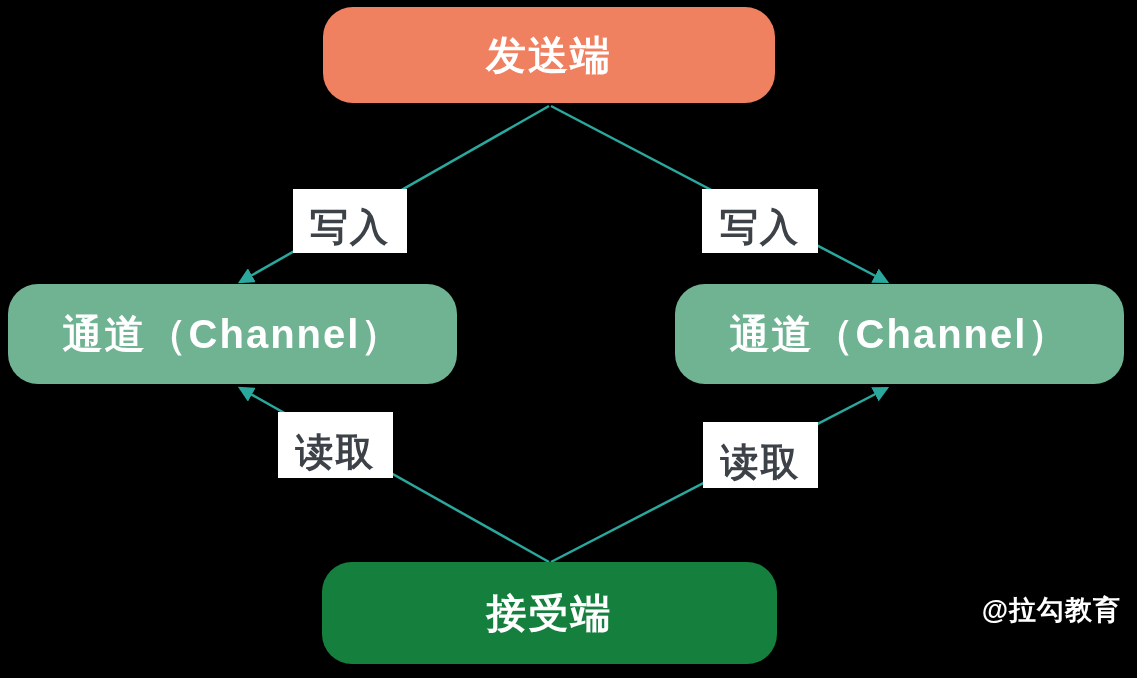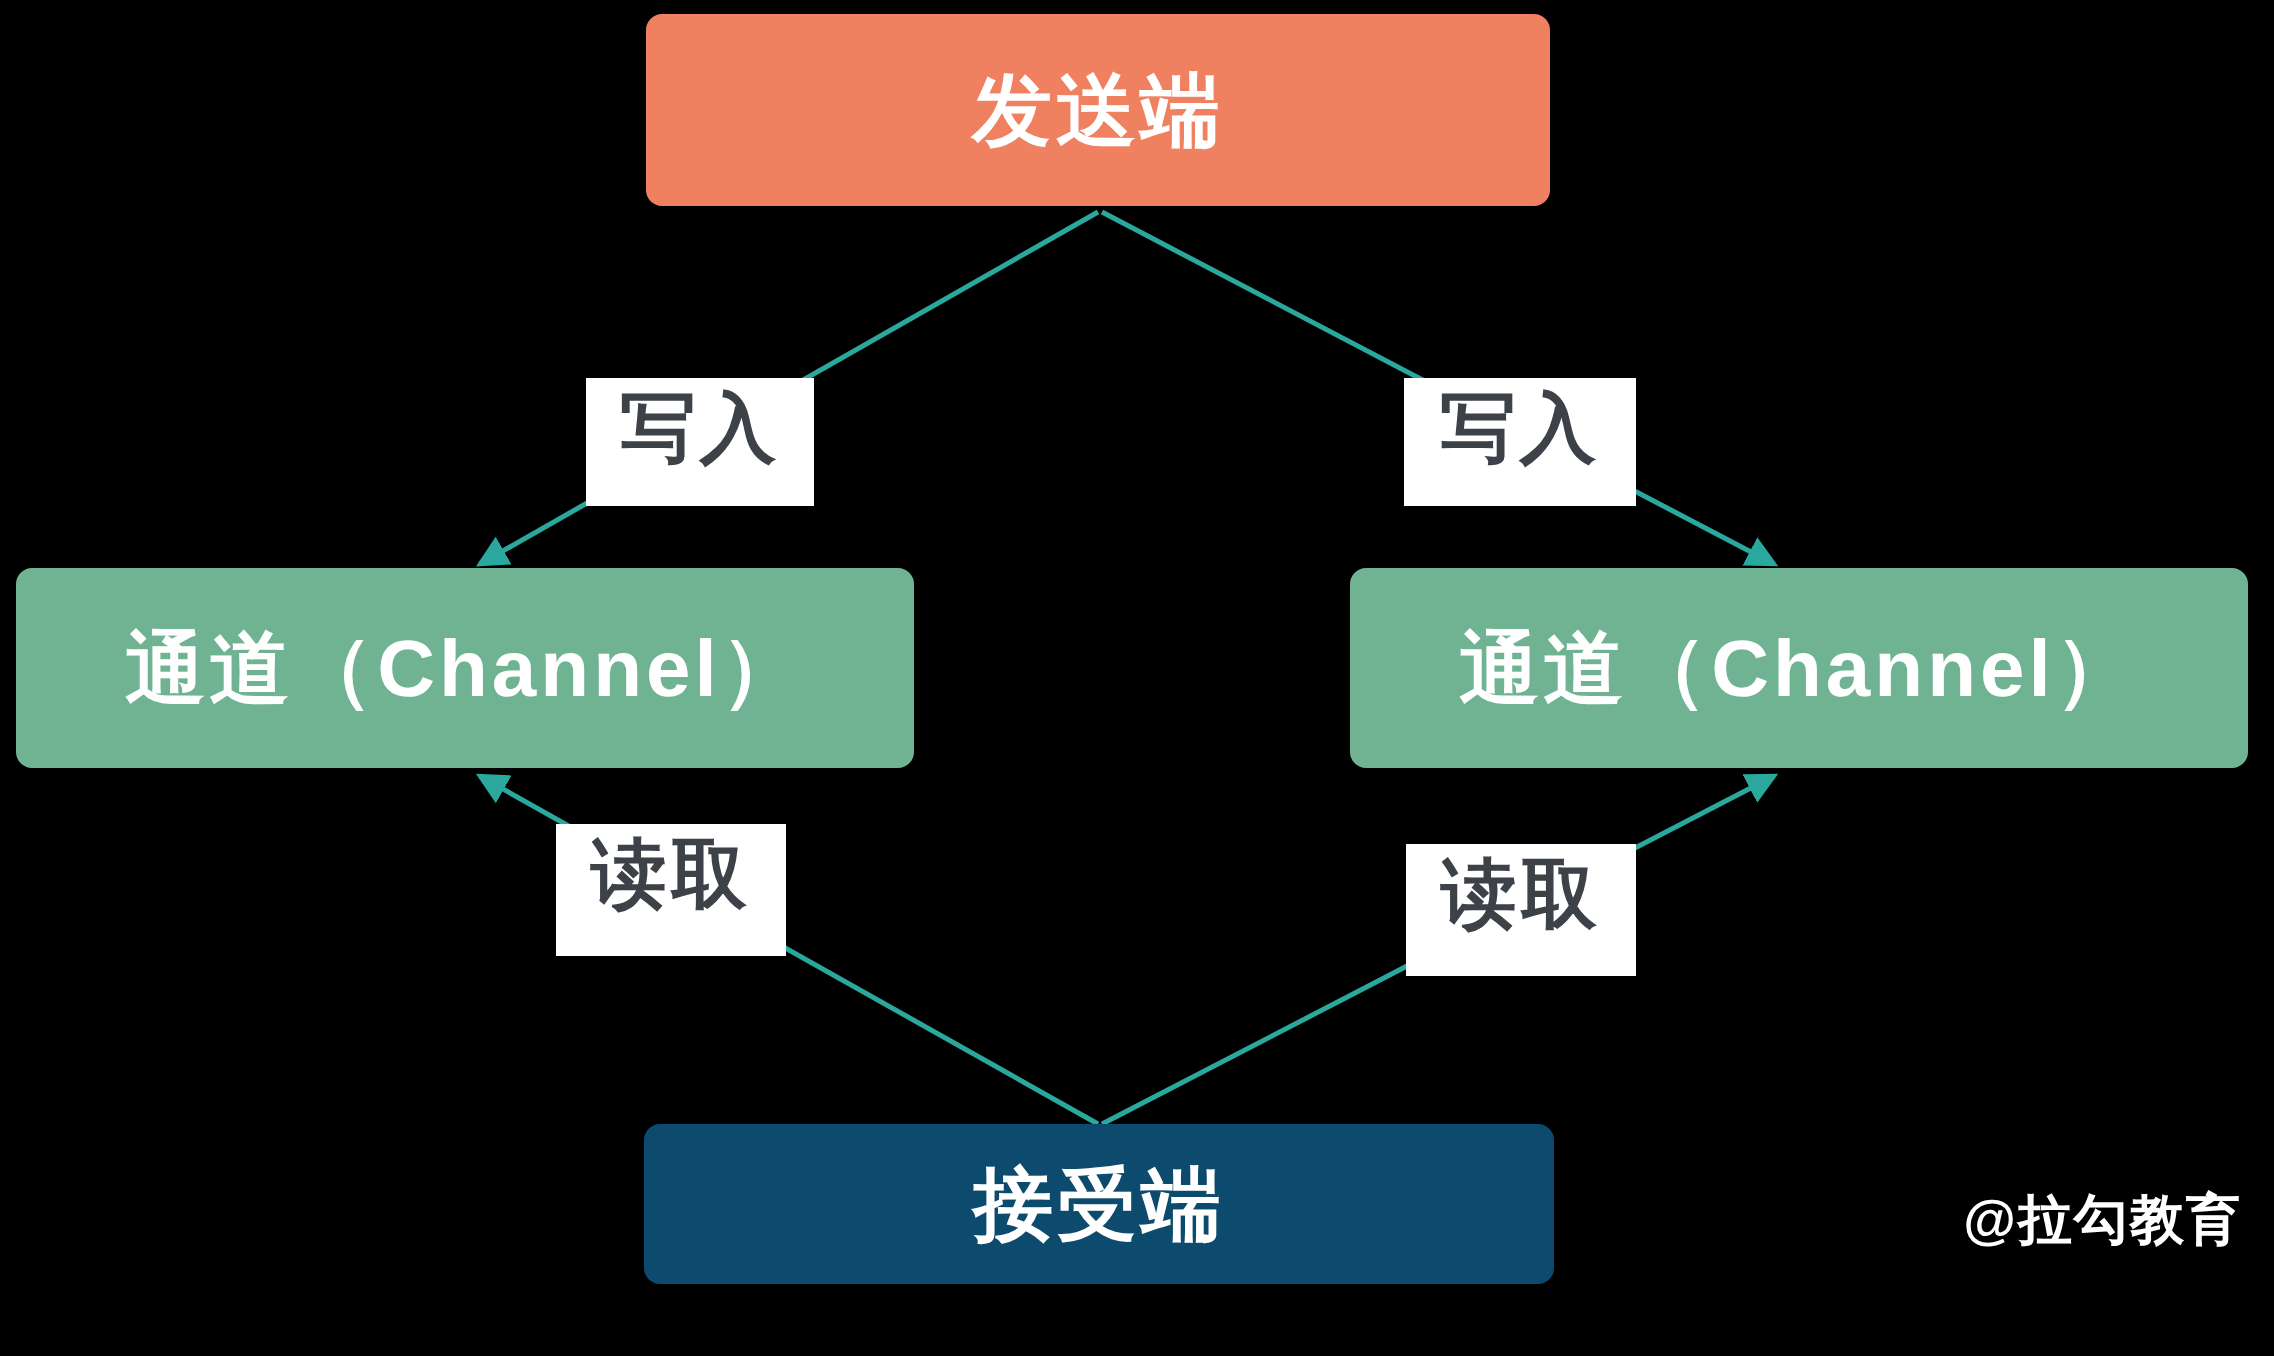--- a/index.html
+++ b/index.html
@@ -20,37 +20,37 @@
     width: 1137px; height: 678px;
     z-index: 1;
   }
 
   .node {
     position: absolute;
     z-index: 2;
     display: flex;
     align-items: center;
     justify-content: center;
-    border-radius: 8px;
+    border-radius: 30px;
     color: #ffffff;
     font-weight: 700;
     font-size: 40px;
     letter-spacing: 2px;
     text-align: center;
   }
   .node-sender   { left: 323px; top: 7px;   width: 452px; height: 96px;  background: #EF8161; }
   .node-ch-left  { left: 8px;   top: 284px; width: 449px; height: 100px; background: #6FB392; }
   .node-ch-right { left: 675px; top: 284px; width: 449px; height: 100px; background: #6FB392; }
-  .node-receiver { left: 322px; top: 562px; width: 455px; height: 80px; background: #0c4a6e; }
+  .node-receiver { left: 322px; top: 562px; width: 455px; height: 102px; background: #15803d; }
 
   .edge-label {
     position: absolute;
     z-index: 3;
     display: flex;
-    align-items: flex-start;
+    align-items: flex-end;
     justify-content: center;
     background: #ffffff;
     color: #3D4249;
     font-weight: 700;
     font-size: 38px;
     letter-spacing: 2px;
   }
   .lbl-write-left  { left: 293px; top: 189px; width: 114px; height: 64px; }
   .lbl-write-right { left: 702px; top: 189px; width: 116px; height: 64px; }
   .lbl-read-left   { left: 278px; top: 412px; width: 115px; height: 66px; }

